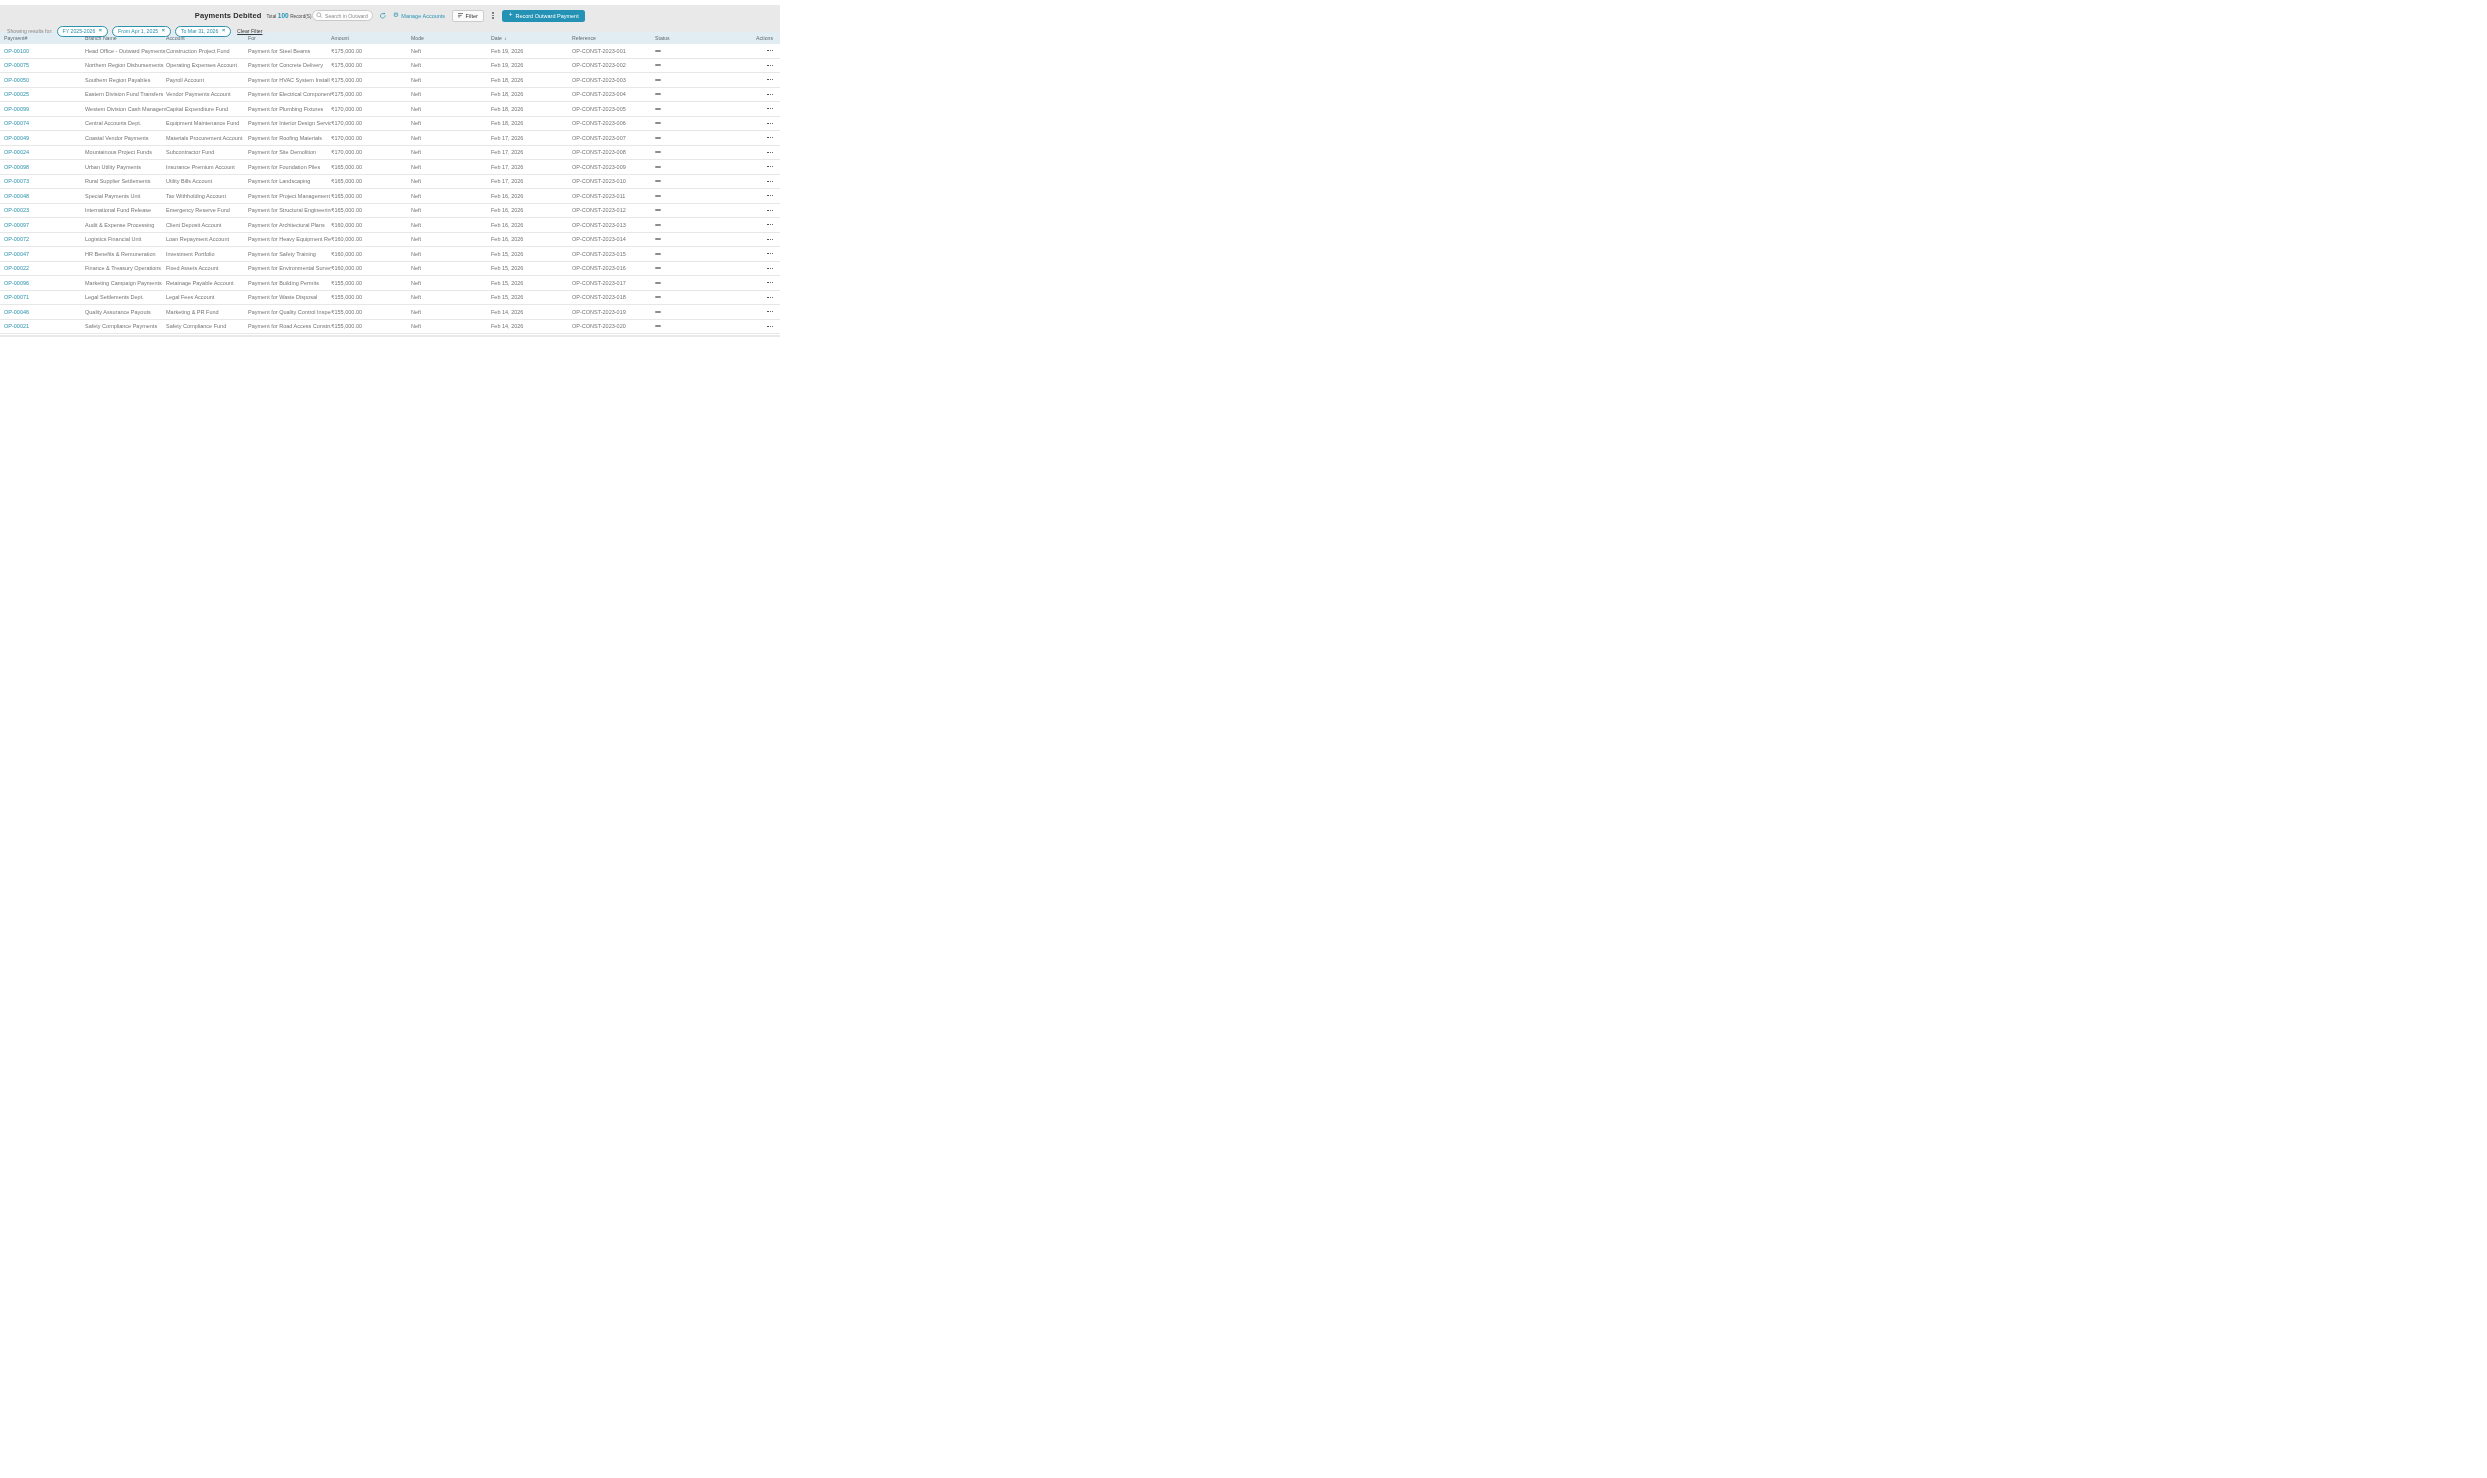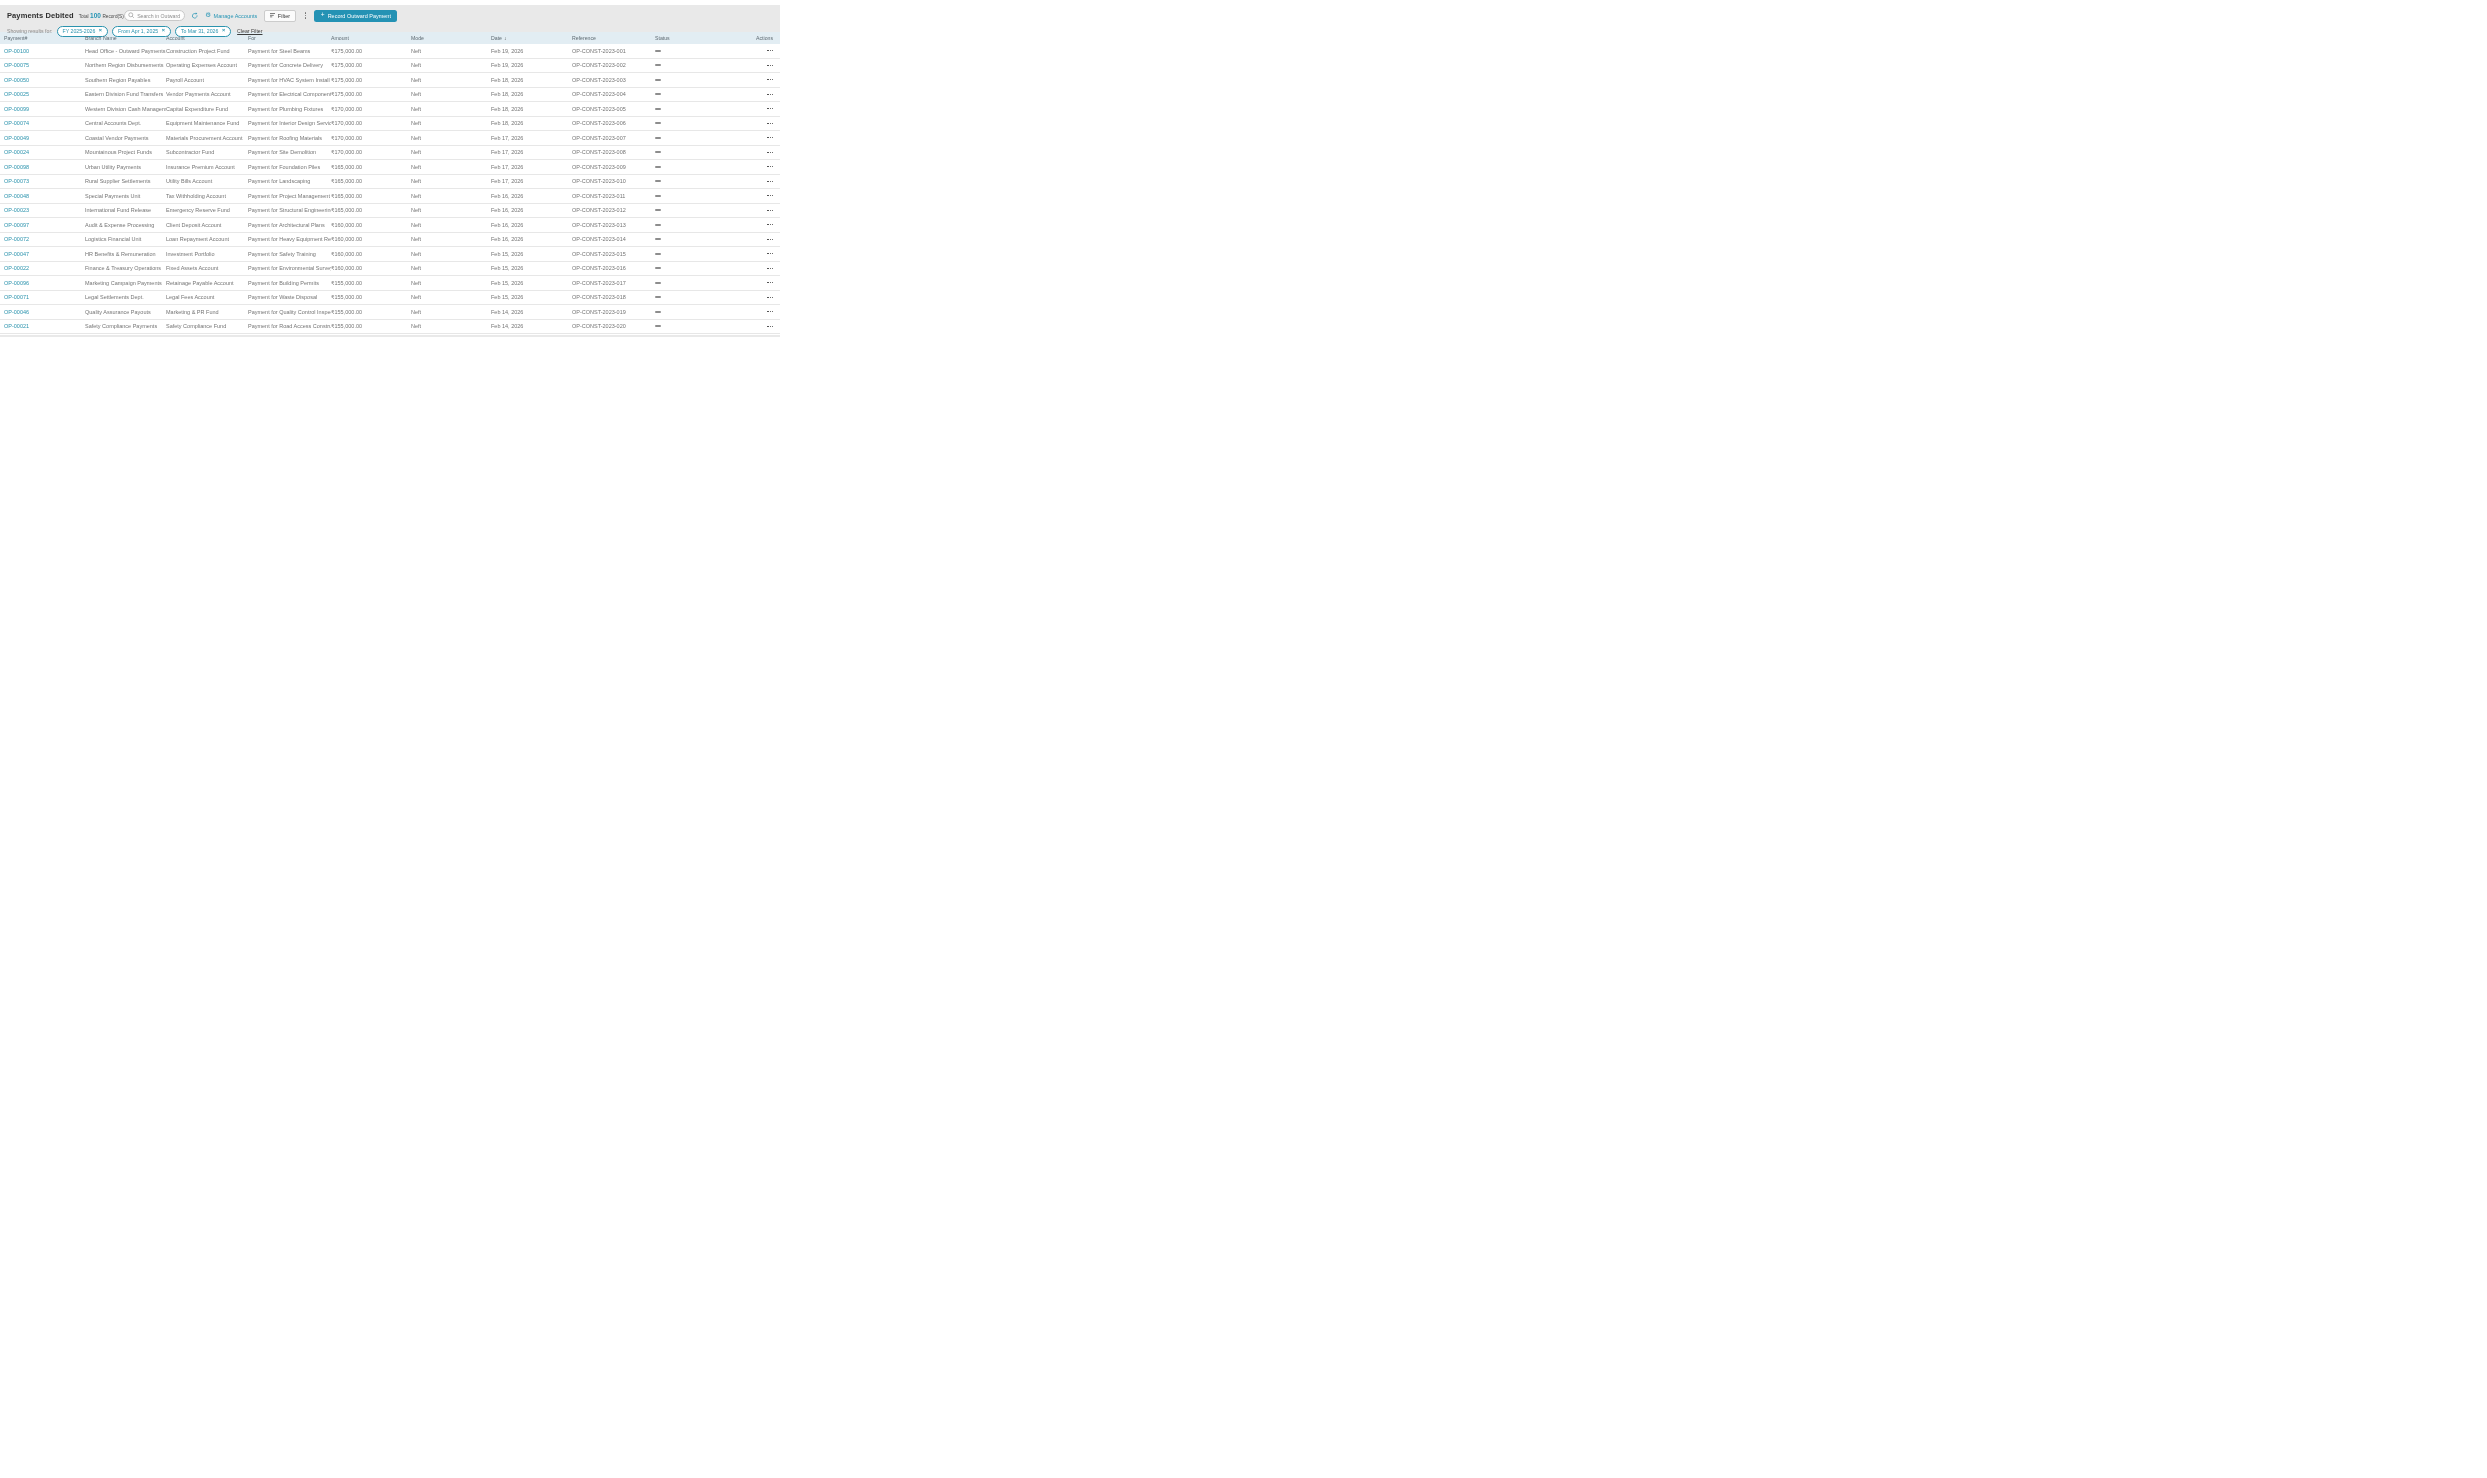--- a/index.html
+++ b/index.html
@@ -4,21 +4,21 @@
 <style>
   * { margin:0; padding:0; box-sizing:border-box; }
   html,body { background:#fff; }
   body { font-family:"Liberation Sans","DejaVu Sans",sans-serif; }
   #app { width:780px; height:337px; background:#fff; overflow:hidden; position:relative; }
 
   .white-top { height:5px; background:#ffffff; }
 
   
   .topbar { height:27px; background:#e9e9e9; padding:3.5px 7px 0 7px; }
-  .title-row { display:flex; align-items:center; justify-content:flex-start; height:14px; }
+  .title-row { display:flex; align-items:center; justify-content:center; height:14px; }
   .title-left { display:flex; align-items:baseline; }
   .page-title { font-size:7.5px; font-weight:700; color:#2d2d2d; letter-spacing:0.1px; }
   .total-wrap { margin-left:5px; display:flex; align-items:baseline; }
   .total-label,.records-label { font-size:4.7px; color:#4a4a4a; }
   .total-count { font-size:6.5px; font-weight:700; color:#2795b5; margin:0 1.5px; }
 
   .title-right { display:flex; align-items:center; gap:6.5px; }
   .search-wrap { position:relative; }
   .search-wrap input { width:61px; height:11px; border:0.5px solid #c9c9c9; border-radius:6px;
       background:#fdfdfd; padding:0 4px 0 12.4px; font-size:5.2px; color:#555; outline:none;

